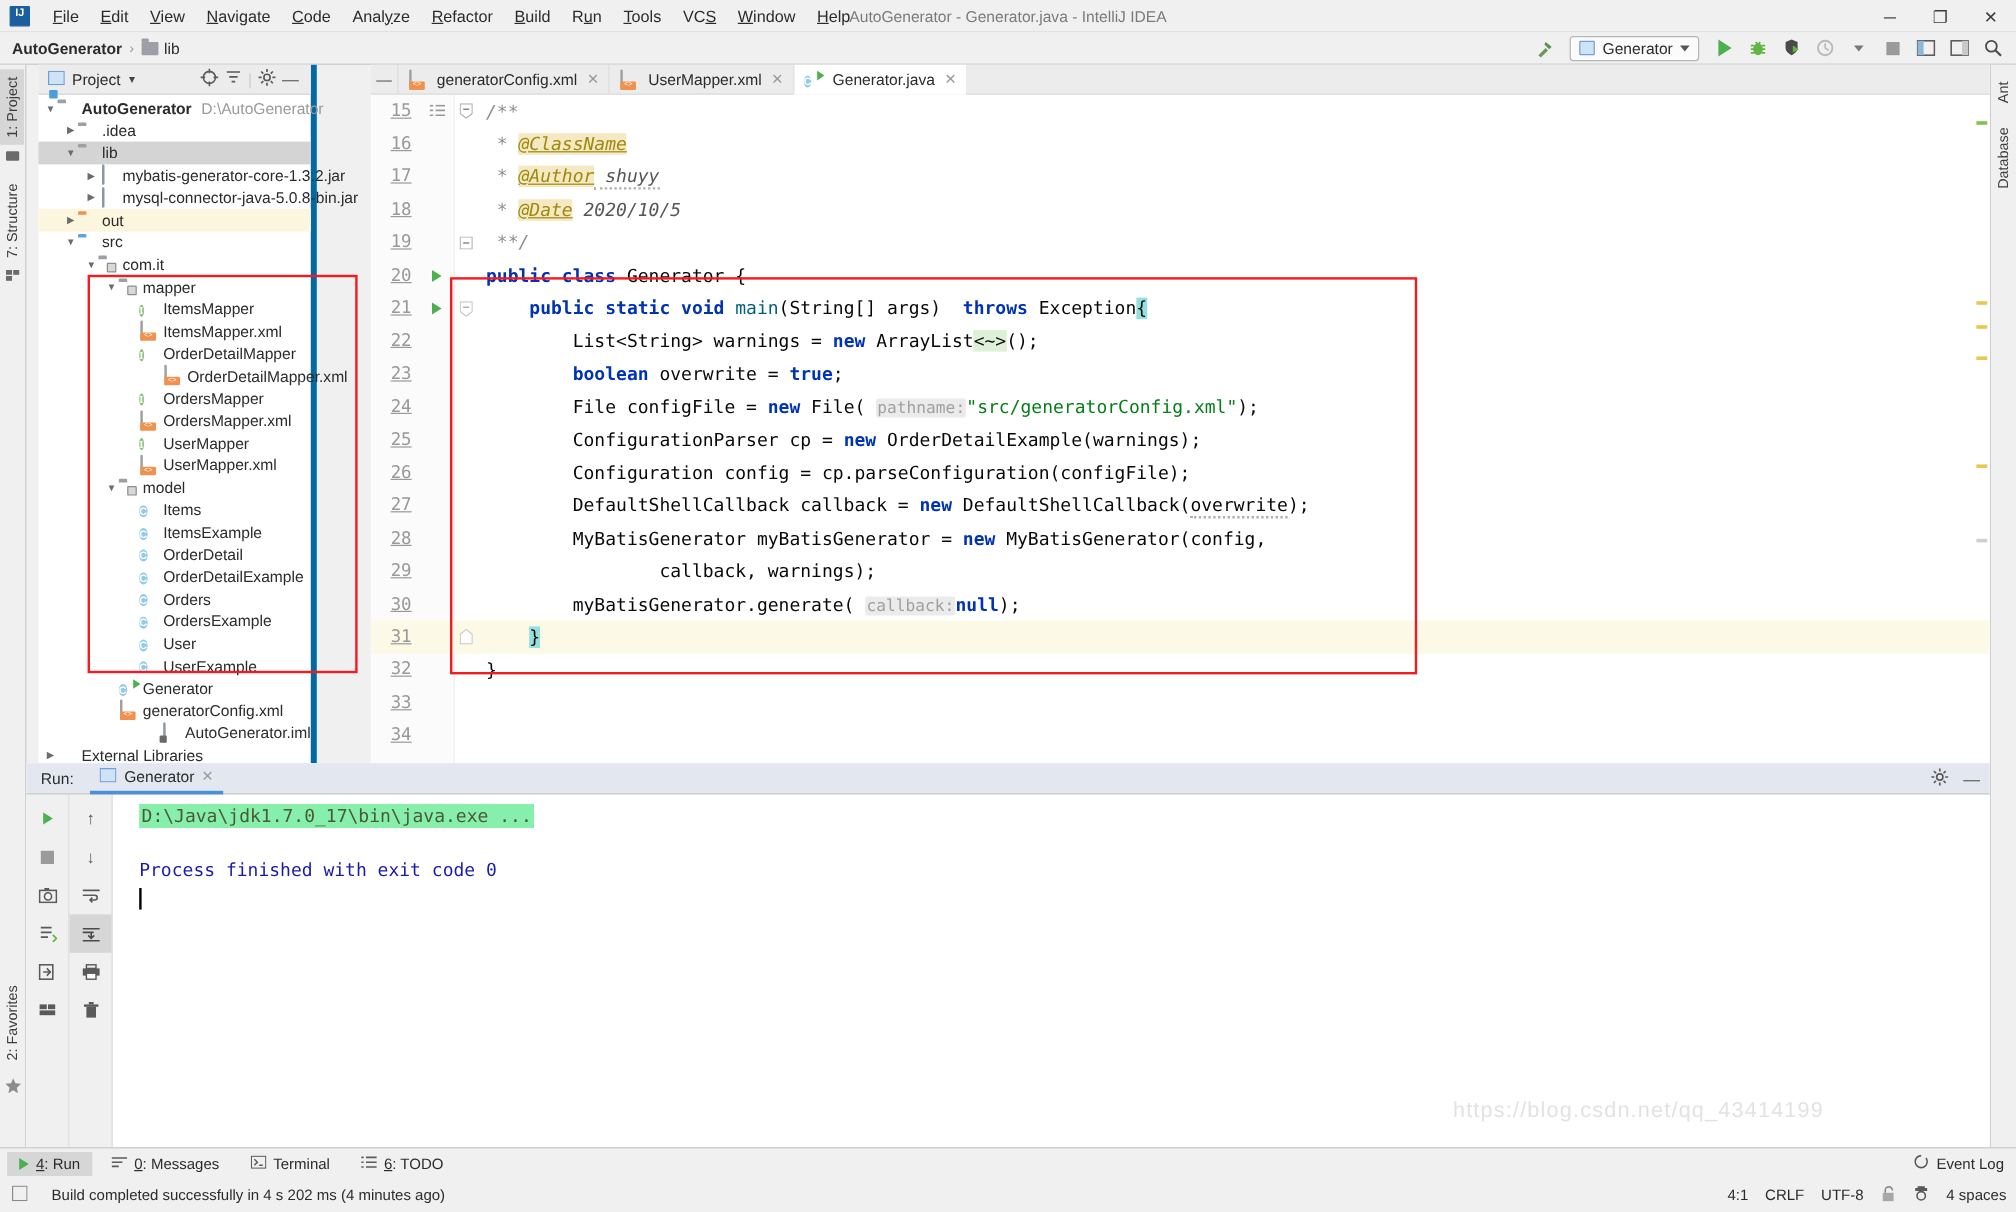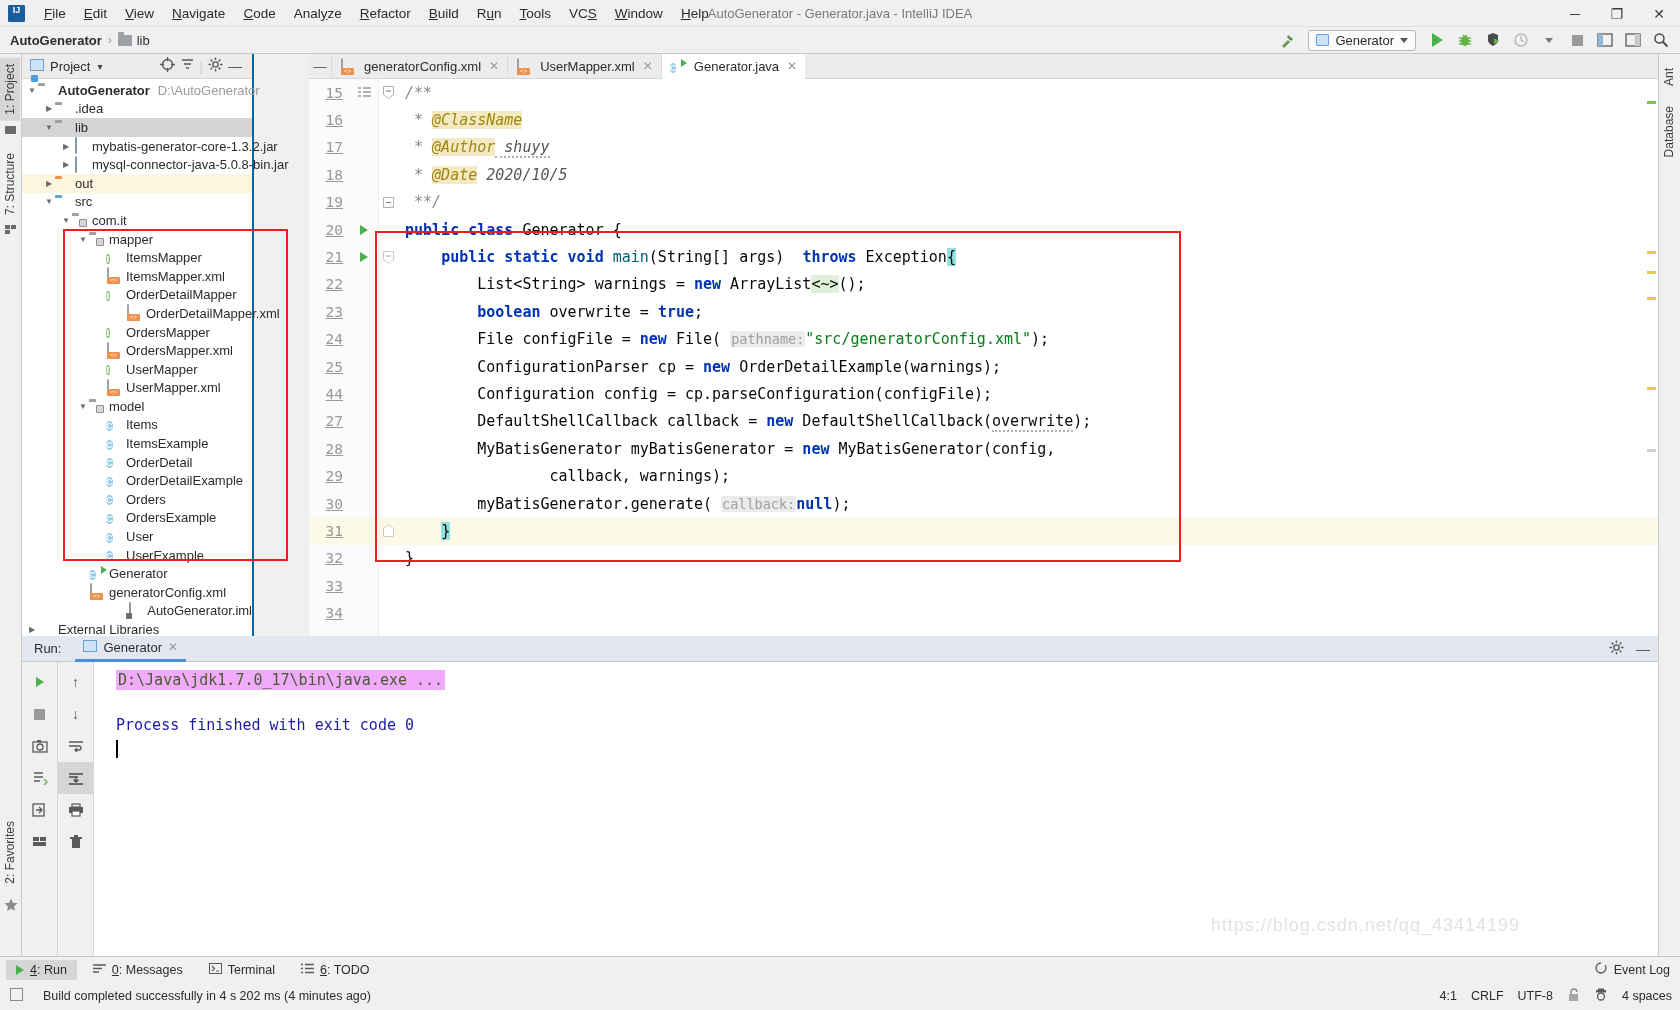--- a/index.html
+++ b/index.html
@@ -92,22 +92,22 @@
   }
   .vtab {
     writing-mode: vertical-rl; text-orientation: mixed; transform: rotate(180deg);
     font-size: 12px; color: #3c3c3c; padding: 6px 3px; white-space: nowrap;
   }
   .vtab.sel { background: #d6d6d6; }
   .strip-ico { display: flex; justify-content: center; padding: 4px 0; }
 
   
   .project-panel {
-    position: absolute; left: 22px; top: 54px; width: 232px; height: 582px;
-    background: #fff; border-right: 2px solid #0369a1;
+    position: absolute; left: 32px; top: 54px; width: 232px; height: 582px;
+    background: #fff; border-right: 5px solid #0369a1;
   }
   .panel-head {
     height: 25px; background: #ececec; display: flex; align-items: center;
     border-bottom: 1px solid #d6d6d6; padding-left: 8px;
   }
   .panel-head-title { font-size: 13px; margin-left: 6px; }
   .panel-head-icons { position: absolute; right: 4px; display: flex; align-items: center; gap: 5px; }
   .tree { padding-top: 2px; font-size: 13px; position: relative; }
   .trow {
     display: flex; align-items: center; height: 18.6px; padding-left: 4px; white-space: nowrap;
@@ -201,21 +201,21 @@
     flex: none; font-family: "DejaVu Sans Mono", monospace; text-decoration: underline;
   }
   .gmark { width: 30px; display: flex; align-items: center; justify-content: center; flex: none; }
   .codetext {
     padding-left: 8px; font-size: 15px; color: #080808; white-space: pre;
     font-family: "DejaVu Sans Mono", monospace;
   }
   .kw { color: #0033b3; font-weight: bold; }
   .str { color: #067d17; }
   .cmt { color: #8c8c8c; font-style: italic; }
-  .tag { color: #9e880d; font-style: italic; background: #f5e9c3; }
+  .tag { color: #9e880d; font-style: italic; text-decoration: underline; background: #f5e9c3; }
   .tagv { color: #555; font-style: italic; }
   .hint { color: #a0a0a0; background: #ebebeb; border-radius: 2px; padding: 0 1px; font-size: 13.5px; }
   .method { color: #00627a; }
   .brace-hl { background: #93e0e0; }
   .diamond { background: #dff0d8; }
   .caret-line { background: #fcfae7; }
   .squiggle { border-bottom: 2px dotted #b0b0b0; }
   .right-marks { position: absolute; right: 0; top: 0; width: 12px; height: 100%; }
   .mark { position: absolute; right: 2px; width: 9px; height: 3px; }
 
@@ -227,21 +227,21 @@
     display: flex; align-items: center; gap: 6px; font-size: 13px; height: 26px; padding: 0 8px;
     border-bottom: 3px solid #4a90d9;
   }
   .run-head-icons { position: absolute; right: 8px; display: flex; gap: 12px; align-items: center; }
   .run-body { display: flex; height: 294px; }
   .run-tools { width: 36px; background: #f0f0f0; border-right: 1px solid #d6d6d6; padding-top: 4px; }
   .run-tools2 { width: 36px; background: #f0f0f0; border-right: 1px solid #d6d6d6; padding-top: 4px; }
   .rtool { height: 32px; display: flex; align-items: center; justify-content: center; color: #5a5a5a; font-size: 14px; }
   .rtool.active { background: #d6d6d6; }
   .console { flex: 1; background: #fff; padding: 8px 0 0 22px; font-family: "DejaVu Sans Mono", monospace; font-size: 15px; }
-  .cline-green { background: #f0abfc; color: #4b5a2f; display: inline-block; padding: 1px 2px; }
+  .cline-green { background: #86efac; color: #4b5a2f; display: inline-block; padding: 1px 2px; }
   .cline-blue { color: #1a1aa8; margin-top: 26px; }
   .cursor-bar { display:inline-block; width: 2px; height: 18px; background: #000; margin-top: 6px; }
 
   
   .tool-tabs {
     position: absolute; left: 0; top: 956px; width: 1680px; height: 26px;
     background: #f0f0f0; border-top: 1px solid #c9c9c9; display: flex; align-items: center;
   }
   .tt {
     display: flex; align-items: center; gap: 6px; font-size: 12.5px; padding: 3px 10px; margin-left: 6px;
@@ -697,21 +697,21 @@
       </div>
 
       <div class="code-row">
         <span class="lineno">25</span>
         <span class="gmark"></span>
           <span class="gmark" style="width:18px"></span>
         <span class="codetext">        <span>ConfigurationParser cp = </span><span class="kw">new</span><span> OrderDetailExample(warnings);</span></span>
       </div>
 
       <div class="code-row">
-        <span class="lineno">44</span>
+        <span class="lineno">26</span>
         <span class="gmark"></span>
           <span class="gmark" style="width:18px"></span>
         <span class="codetext">        <span>Configuration config = cp.parseConfiguration(configFile);</span></span>
       </div>
 
       <div class="code-row">
         <span class="lineno">27</span>
         <span class="gmark"></span>
           <span class="gmark" style="width:18px"></span>
         <span class="codetext">        <span>DefaultShellCallback callback = </span><span class="kw">new</span><span> DefaultShellCallback(</span><span class="squiggle">overwrite</span><span>);</span></span>

